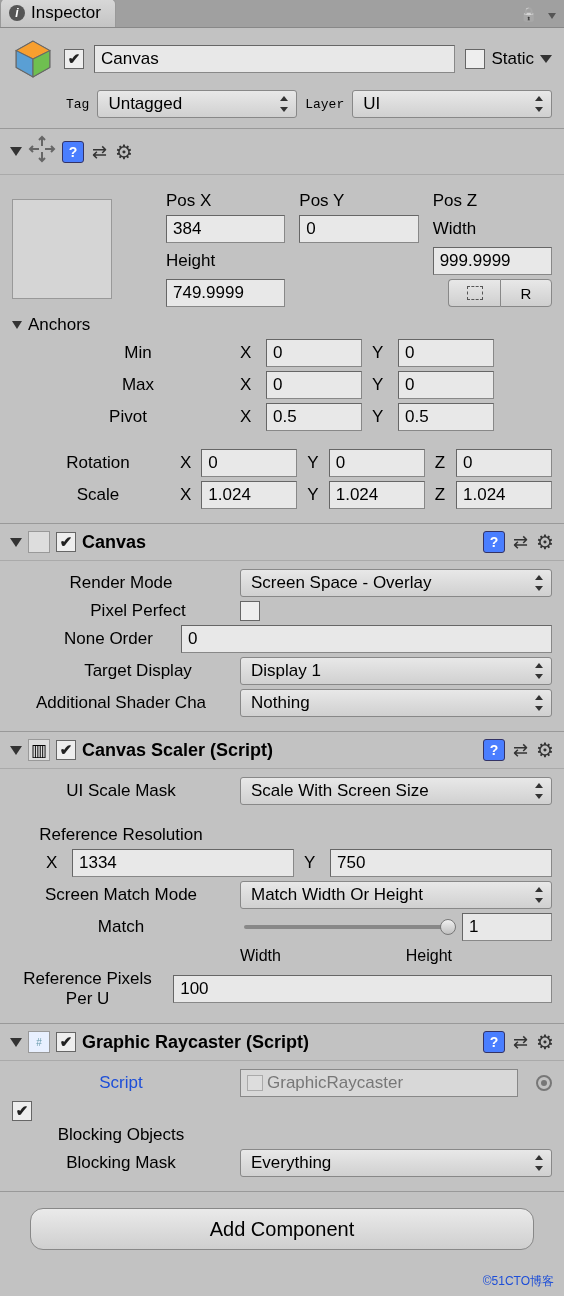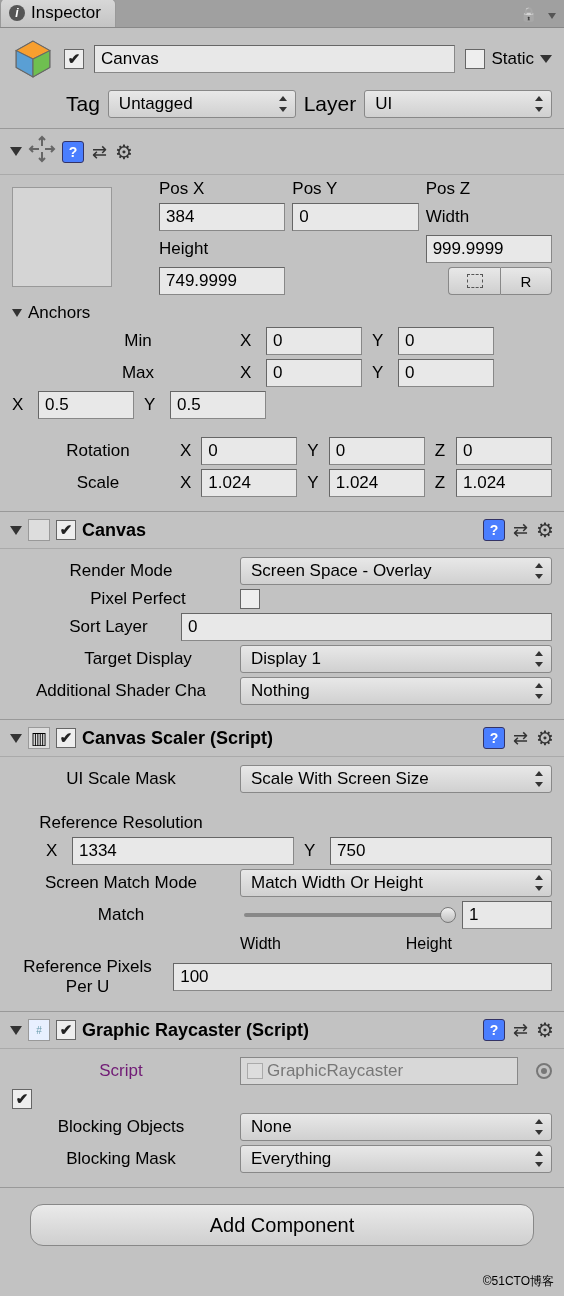--- a/index.html
+++ b/index.html
@@ -21,21 +21,21 @@
 .cube-icon svg { width: 100%; height: 100%; }
 .obj-name { flex: 1; }
 .input, .field { background: #e8e8e8; border: 1px solid #888; border-top-color:#666; border-left-color:#666; padding: 3px 6px; font-size: 17px; height: 28px; width: 100%; }
 .check { width: 20px; height: 20px; background: #eee; border: 1px solid #666; display: inline-flex; align-items: center; justify-content: center; cursor: pointer; }
 .check[data-checked="true"]::after { content: "✔"; color: #222; font-size: 15px; font-weight: bold; }
 .static-row { display: flex; align-items: center; gap: 6px; }
 .tri-down { width:0; height:0; border-left:6px solid transparent; border-right:6px solid transparent; border-top:8px solid #333; display:inline-block; }
 
 
 .taglayer { display: flex; align-items: center; gap: 8px; padding: 4px 12px 10px 66px; }
-.taglayer .lbl { font-size: 21px; }
+.taglayer .lbl { font-size: 13px; font-family: Liberation Mono, monospace; }
 .dropdown { background: linear-gradient(#e8e8e8,#d0d0d0); border: 1px solid #888; border-radius: 3px; padding: 3px 22px 3px 10px; font-size: 17px; height: 28px; position: relative; display: flex; align-items: center; min-width: 120px; }
 .dropdown::after { content: ""; position: absolute; right: 8px; top: 5px; width: 0; height: 0; border-left: 4px solid transparent; border-right: 4px solid transparent; border-bottom: 5px solid #333; }
 .dropdown::before { content: ""; position: absolute; right: 8px; bottom: 5px; width: 0; height: 0; border-left: 4px solid transparent; border-right: 4px solid transparent; border-top: 5px solid #333; }
 
 
 .comp-hdr { display: flex; align-items: center; gap: 6px; padding: 6px 10px; border-top: 1px solid #999; border-bottom: 1px solid #aaa; background: #c2c2c2; }
 .fold { width:0; height:0; border-top:7px solid transparent; border-bottom:7px solid transparent; border-left:0; border-right:0; }
 .fold.open { border-left:6px solid transparent; border-right:6px solid transparent; border-top:9px solid #333; border-bottom:0; }
 .comp-title { font-weight: bold; font-size: 18px; flex: 1; }
 .hdr-tools { display: flex; gap: 8px; align-items: center; }
@@ -46,21 +46,21 @@
 
 
 .comp-body { padding: 4px 12px 10px 12px; }
 .row { display: flex; align-items: center; gap: 10px; margin: 4px 0; }
 .lbl-col { width: 218px; font-size: 17px; text-align: center; }
 .lbl-col.indent { padding-left: 34px; }
 .xyz-lbl { width: 16px; text-align: left; font-size: 17px; }
 
 
 .rect-body { padding: 4px 12px 10px 12px; }
-.rt-grid { display: grid; grid-template-columns: 140px 1fr 1fr 1fr; gap: 4px 7px; align-items: center; }
+.rt-grid { display: grid; grid-template-columns: 140px 1fr 1fr 1fr; gap: 4px 14px; align-items: center; margin-top: 12px; }
 .anchor-prev { width: 100px; height: 100px; background: #d5d5d5; border: 1px solid #999; grid-row: span 4; }
 .rt-lbl { font-size: 17px; }
 .btn-group { display: flex; grid-column: 3 / span 2; justify-content: flex-end; }
 .btn-sm { background: linear-gradient(#e8e8e8,#cfcfcf); border: 1px solid #888; width: 52px; height: 28px; display: flex; align-items: center; justify-content: center; font-size: 15px; }
 .btn-sm:first-child { border-radius: 4px 0 0 4px; border-right: none; }
 .btn-sm:last-child { border-radius: 0 4px 4px 0; }
 .dotted-box { width:16px; height:14px; border:1px dashed #555; }
 
 
 .sub-fold { display: flex; align-items: center; gap: 6px; margin: 8px 0 4px 0; }
@@ -78,22 +78,22 @@
 .obj-circle::after { content:""; width:6px; height:6px; background:#777; border-radius:50%; position:absolute; top:3px; left:3px; }
 
 
 .comp-icon { width: 22px; height: 22px; border: 1px solid #999; background: #ddd; display: flex; align-items: center; justify-content: center; }
 .comp-icon.cs { background:#e8f0ff; font-size:10px; color:#69a; }
 
 
 .add-comp-wrap { padding: 16px 30px 24px 30px; border-top:1px solid #999; }
 .add-comp { width: 100%; height: 42px; background: linear-gradient(#eaeaea,#cfcfcf); border: 1px solid #888; border-radius: 13px; font-size: 20px; cursor: pointer; }
 
-.watermark { position: fixed; right: 10px; bottom: 6px; font-size: 12px; color: #000000; }
-.greyed { color: #701a75; }
+.watermark { position: fixed; right: 10px; bottom: 6px; font-size: 12px; color: #1d4ed8; }
+.greyed { color: #1d4ed8; }
 </style>
 </head>
 <body>
 
 <div class="panel">
 
   <div class="tab-bar">
     <div class="tab">
       <span class="info-circle">i</span>
       <span>Inspector</span>
@@ -182,20 +182,21 @@
         <input class="field" style="width: 96px; flex: 0 0 auto;" value="0">
     </div>
     <div class="row">
         <div class="lbl-col indent">Max</div>
       <span class="xyz-lbl">X</span>
         <input class="field" style="width: 96px; flex: 0 0 auto;" value="0">
       <span class="xyz-lbl">Y</span>
         <input class="field" style="width: 96px; flex: 0 0 auto;" value="0">
     </div>
     <div class="row">
+        <div class="lbl-col" style="padding-left:14px">Pivot</div>
       <span class="xyz-lbl">X</span>
         <input class="field" style="width: 96px; flex: 0 0 auto;" value="0.5">
       <span class="xyz-lbl">Y</span>
         <input class="field" style="width: 96px; flex: 0 0 auto;" value="0.5">
     </div>
     <div style="height:10px"></div>
     <div class="row">
         <div class="lbl-col" style="padding-left:14px">Rotation</div>
       <span class="xyz-lbl">X</span>
         <input class="field" style="width: 96px; flex: 0 0 auto;" value="0">
@@ -231,21 +232,21 @@
         <div class="lbl-col">Render Mode</div>
       <div class="dropdown" style="flex:1">
           <span>Screen Space - Overlay</span>
         </div>
       </div>
     <div class="row">
         <div class="lbl-col indent">Pixel Perfect</div>
       <span class="check" data-checked="false"></span>
       </div>
     <div class="row">
-        <div class="lbl-col indent">Sort Layer</div>
+        <div class="lbl-col indent">None Order</div>
       <input class="field" value="0" style="">
       </div>
     <div class="row">
         <div class="lbl-col indent">Target Display</div>
       <div class="dropdown" style="flex:1">
           <span>Display 1</span>
         </div>
       </div>
     <div class="row">
         <div class="lbl-col">Additional Shader Cha</div>
@@ -330,23 +331,20 @@
           <span class="script-icon"></span>
           <span>GraphicRaycaster</span>
         </div>
       <span class="obj-circle"></span>
     </div>
     <div class="row">
       <span class="check" data-checked="true"></span>
       </div>
     <div class="row">
         <div class="lbl-col">Blocking Objects</div>
-      <div class="dropdown" style="flex:1">
-          <span>None</span>
-        </div>
       </div>
     <div class="row">
         <div class="lbl-col">Blocking Mask</div>
       <div class="dropdown" style="flex:1">
           <span>Everything</span>
         </div>
       </div>
   </div>
 
   <div class="add-comp-wrap">

